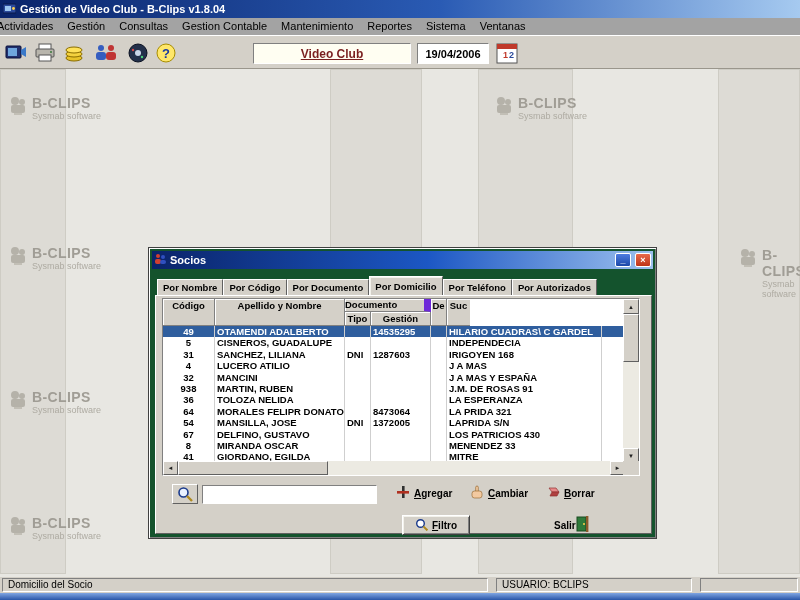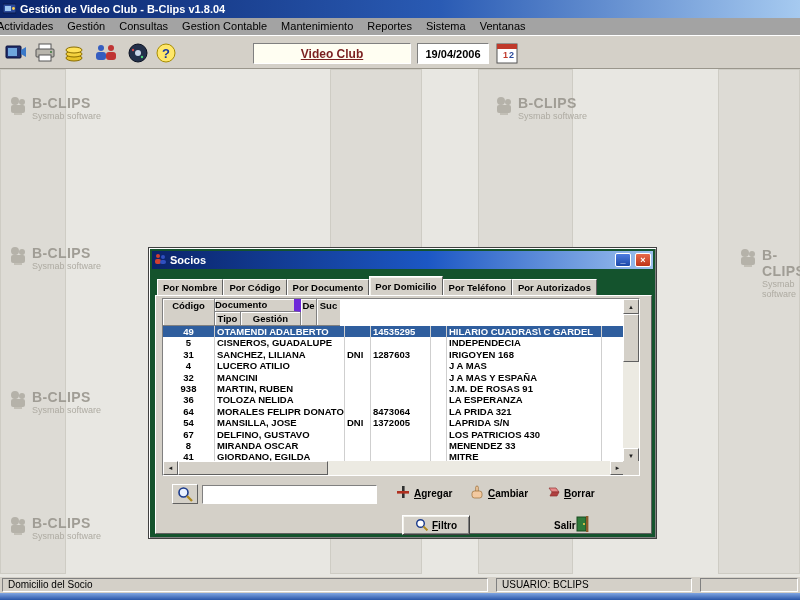--- a/index.html
+++ b/index.html
@@ -307,20 +307,21 @@
           <span class="tab active">Por Domicilio</span>
           <span class="tab">Por Teléfono</span>
           <span class="tab">Por Autorizados</span>
         </div>
 
       <div class="tab-page">
 
         <div class="grid">
           <div class="grid-header">
             <div class="gh-cell w-codigo">Código</div>
+            <div class="gh-cell w-apellido">Apellido y Nombre</div>
             <div class="gh-doc">
               <div class="gh-doc-top">Documento</div>
               <div class="gh-doc-bottom">
                 <div class="gh-cell" style="width:26px">Tipo</div>
                 <div class="gh-cell" style="width:60px">Gestión</div>
               </div>
             </div>
             <div class="gh-cell w-de">De</div>
             <div class="gh-cell w-suc">Suc</div>
           </div>

